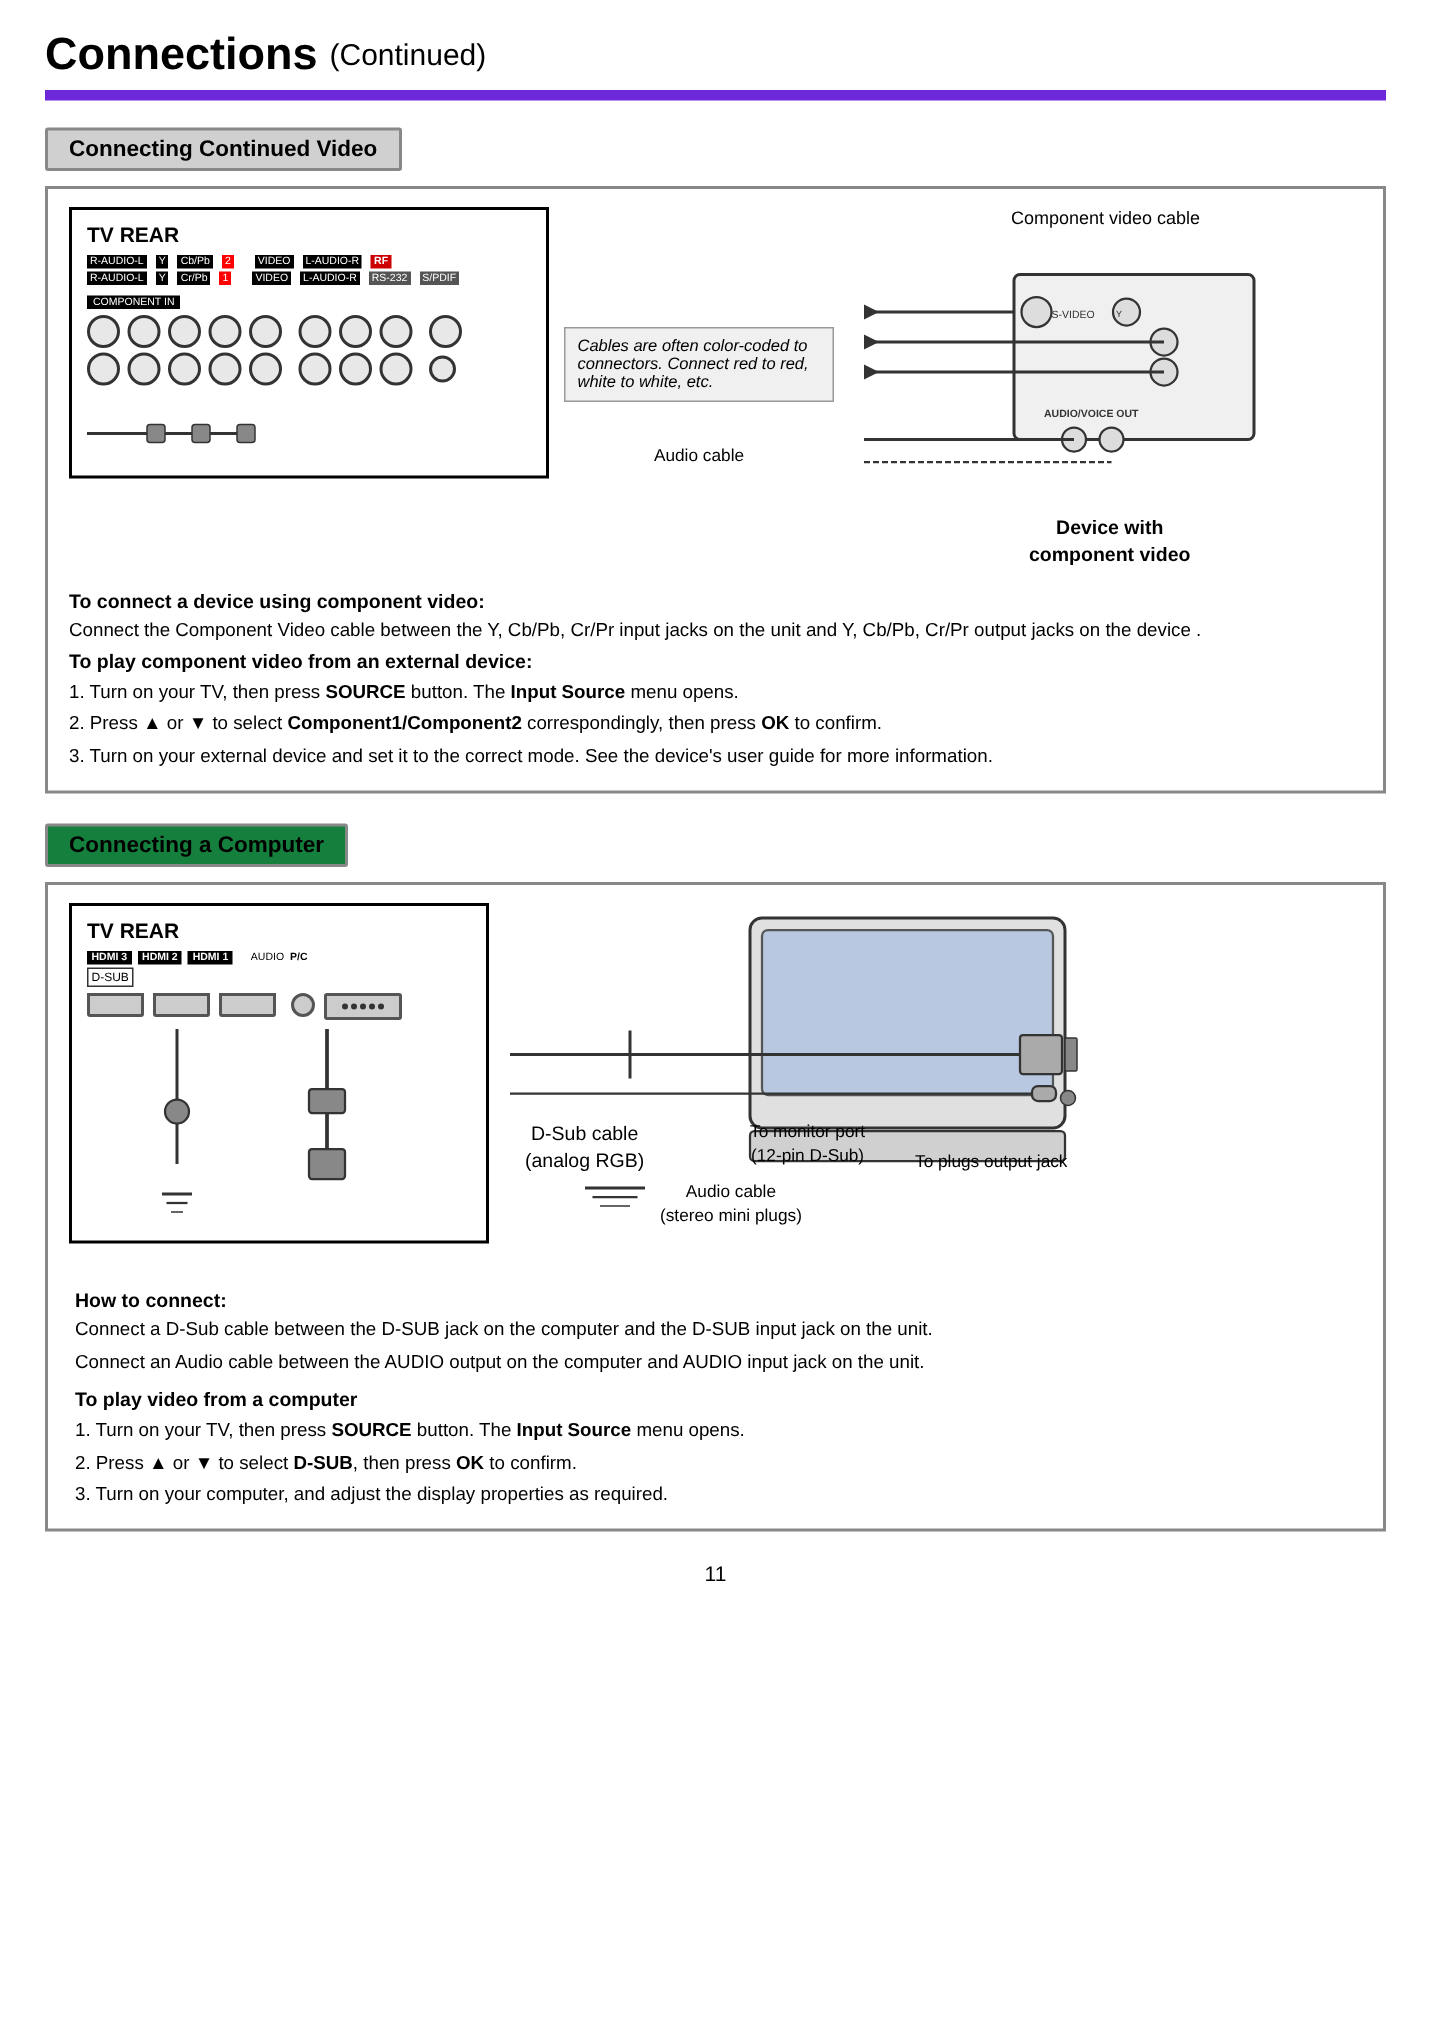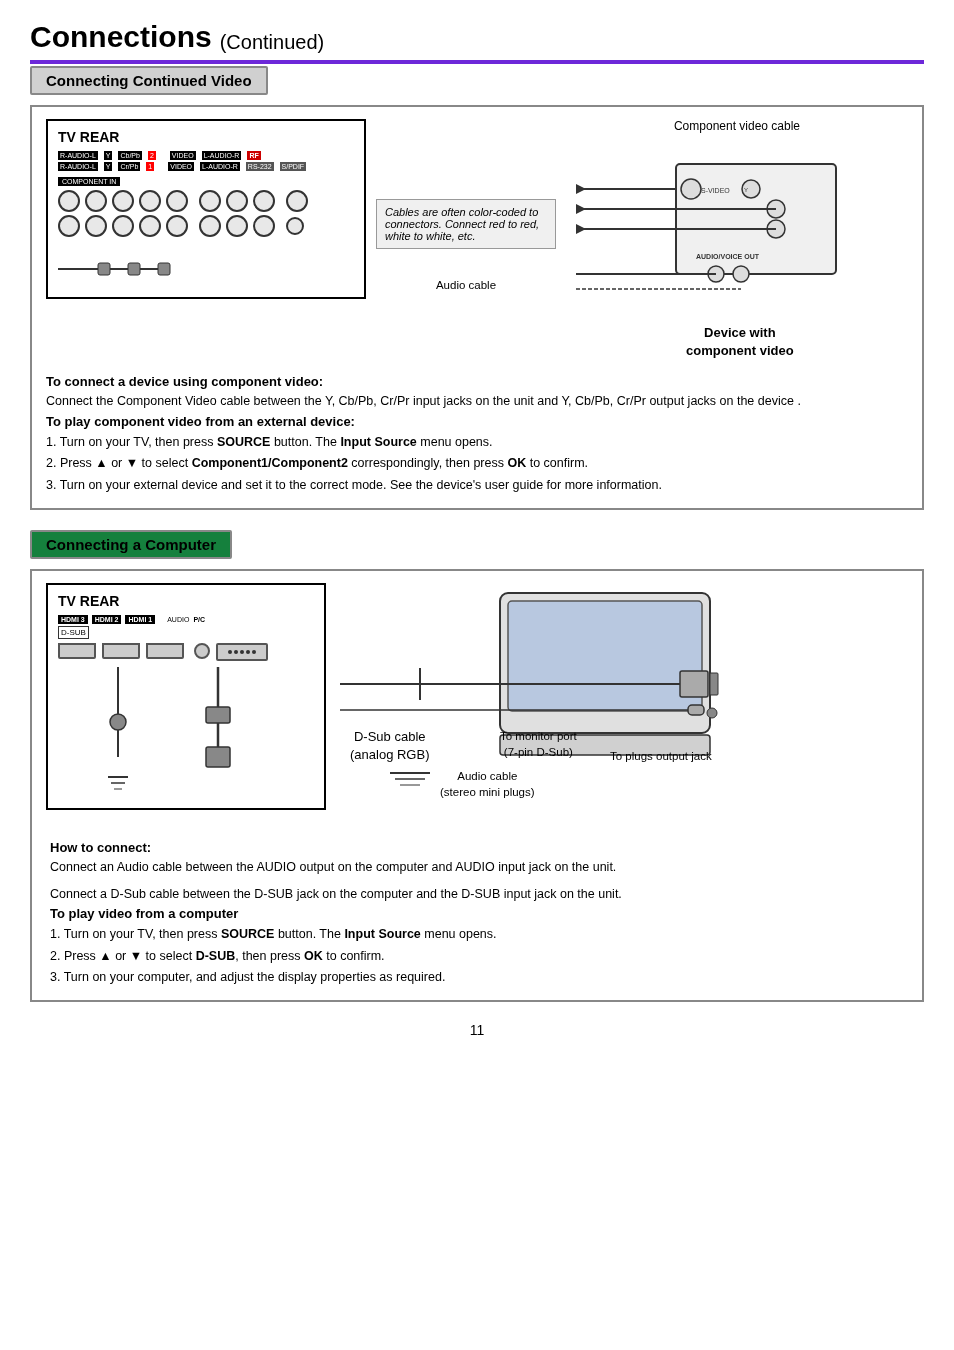--- a/index.html
+++ b/index.html
@@ -12,21 +12,21 @@
       min-height: 1350px;
       padding: 20px 30px;
     }
 
     strong { font-weight: bold; }
     em { }
   </style>
 </head>
 <body>
 
-<div style="display:flex; align-items:flex-end; gap:8px; border-bottom:4px solid #6d28d9; padding-bottom:6px; margin-bottom:2px;">
+<div style="display:flex; align-items:center; gap:8px; border-bottom:7px solid #6d28d9; padding-bottom:6px; margin-bottom:18px;">
   <span style="font-size:30px; font-weight:bold;">Connections</span>
   <span style="font-size:20px; font-weight:normal;">(Continued)</span>
 </div>
 
 <div>
   <div style="background:#d0d0d0; border:2px solid #888; display:inline-block; padding:4px 14px; font-size:15px; font-weight:bold; margin-bottom:10px; border-radius:2px;">
     <span>Connecting Continued Video</span>
   </div>
 
   <div style="border:2px solid #888; padding:12px 14px; margin-bottom:20px;">
@@ -244,35 +244,35 @@
           <line x1="60" y1="202" x2="80" y2="202" stroke="#333" stroke-width="1"></line>
         </svg>
 
         
         <div style="position:absolute; top:145px; left:10px; font-size:13px; text-align:center; line-height:1.4;">
           <span style="white-space:pre;">D-Sub cable
 (analog RGB)</span>
         </div>
         <div style="position:absolute; top:145px; left:160px; font-size:11.5px; text-align:center; line-height:1.4;">
           <span style="white-space:pre;">To monitor port
-(7-pin D-Sub)</span>
+(12-pin D-Sub)</span>
         </div>
         <div style="position:absolute; top:185px; left:100px; font-size:11.5px; text-align:center; line-height:1.4;">
           <span style="white-space:pre;">Audio cable
 (stereo mini plugs)</span>
         </div>
         <div style="position:absolute; top:165px; left:270px; font-size:11.5px; line-height:1.4;">
           <span>To plugs output jack</span>
         </div>
       </div>
     </div>
 
     <div style="font-weight:bold; font-size:13px; margin-top:4px; margin-bottom:3px; margin-left:4px;">How to connect:</div>
+    <p style="font-size:12.5px; line-height:1.5; margin-bottom:3px; margin-left:4px;">Connect a D-Sub cable between the D-SUB jack on the computer and the D-SUB input jack on the unit.</p>
     <p style="font-size:12.5px; line-height:1.5; margin-bottom:8px; margin-left:4px;">Connect an Audio cable between  the AUDIO output on the computer and AUDIO input jack on the unit.</p>
-    <p style="font-size:12.5px; line-height:1.5; margin-bottom:3px; margin-left:4px;">Connect a D-Sub cable between the D-SUB jack on the computer and the D-SUB input jack on the unit.</p>
 
     <div style="font-weight:bold; font-size:13px; margin-bottom:3px; margin-left:4px;">To play video from a computer</div>
     <div style="font-size:12.5px; line-height:1.7; margin-left:4px;">
       <div>1. Turn on your TV,  then press <strong>SOURCE</strong> button. The <strong>Input Source</strong> menu opens.</div>
       <div>2.  Press ▲ or ▼ to select <strong>D-SUB</strong>, then press <strong>OK</strong> to confirm.</div>
       <div>3.  Turn on your computer, and adjust the display properties as required.</div>
     </div>
 
   </div>
 </div>

